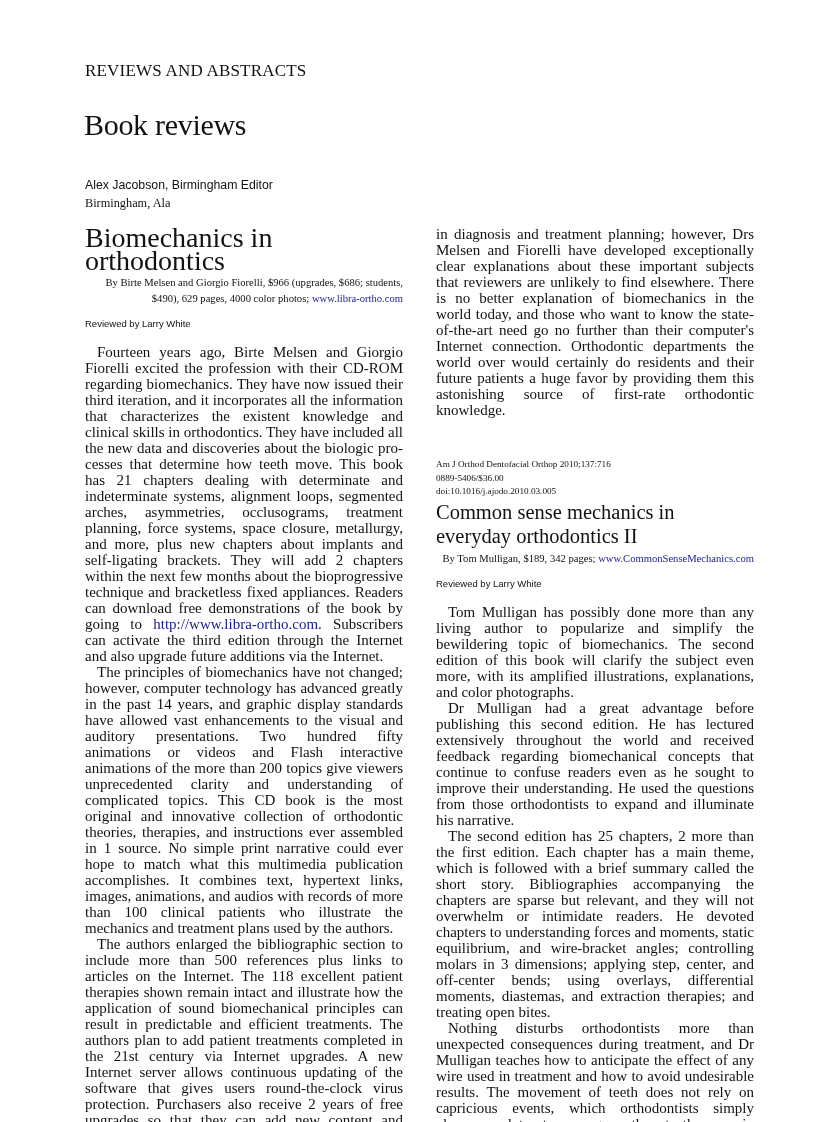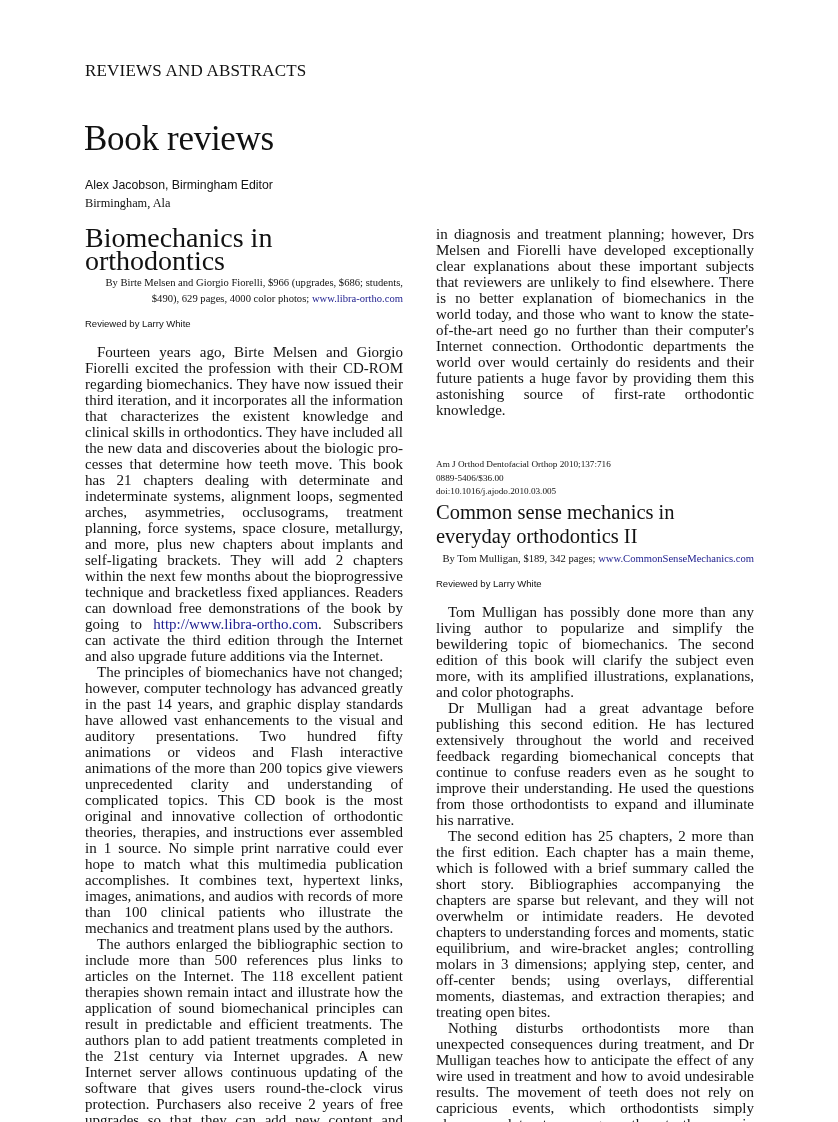--- a/index.html
+++ b/index.html
@@ -1,18 +1,18 @@
 <!DOCTYPE html>
 <html><head>
 <meta charset="utf-8">
 <style>
   html, body { margin:0; padding:0; background:#ffffff; }
   body { width:838px; height:1122px; position:relative; overflow:hidden; color:#111; font-family:"Liberation Serif", serif; }
   .section-label { position:absolute; left:85px; top:61px; font-size:17px; letter-spacing:0.2px; }
-  .page-title { position:absolute; left:84px; top:119px; font-size:35px; margin:0; font-weight:normal; letter-spacing:-0.3px; }
+  .page-title { position:absolute; left:84px; top:108px; font-size:30px; margin:0; font-weight:normal; letter-spacing:-0.3px; }
   .editor { position:absolute; left:85px; top:178px; font-family:"Liberation Sans", sans-serif; font-size:12.3px; }
   .location { position:absolute; left:85px; top:196px; font-size:12.3px; }
   .col { position:absolute; width:318px; }
   .col-left { left:85px; top:226px; }
   .col-right { left:436px; top:226px; }
   h2.art-title { font-size:28px; font-weight:normal; margin:0; line-height:23px; }
   .byline { font-size:10.6px; line-height:16px; margin-top:3px;text-align:right; }
   .link { color:#1a1a8c; }
   .reviewer { font-family:"Liberation Sans", sans-serif; font-size:9.5px; margin-top:11px; margin-bottom:15px; }
   p.body { margin:0; font-size:15px; line-height:16px; text-align:justify; text-indent:12px; hyphens:manual; }

